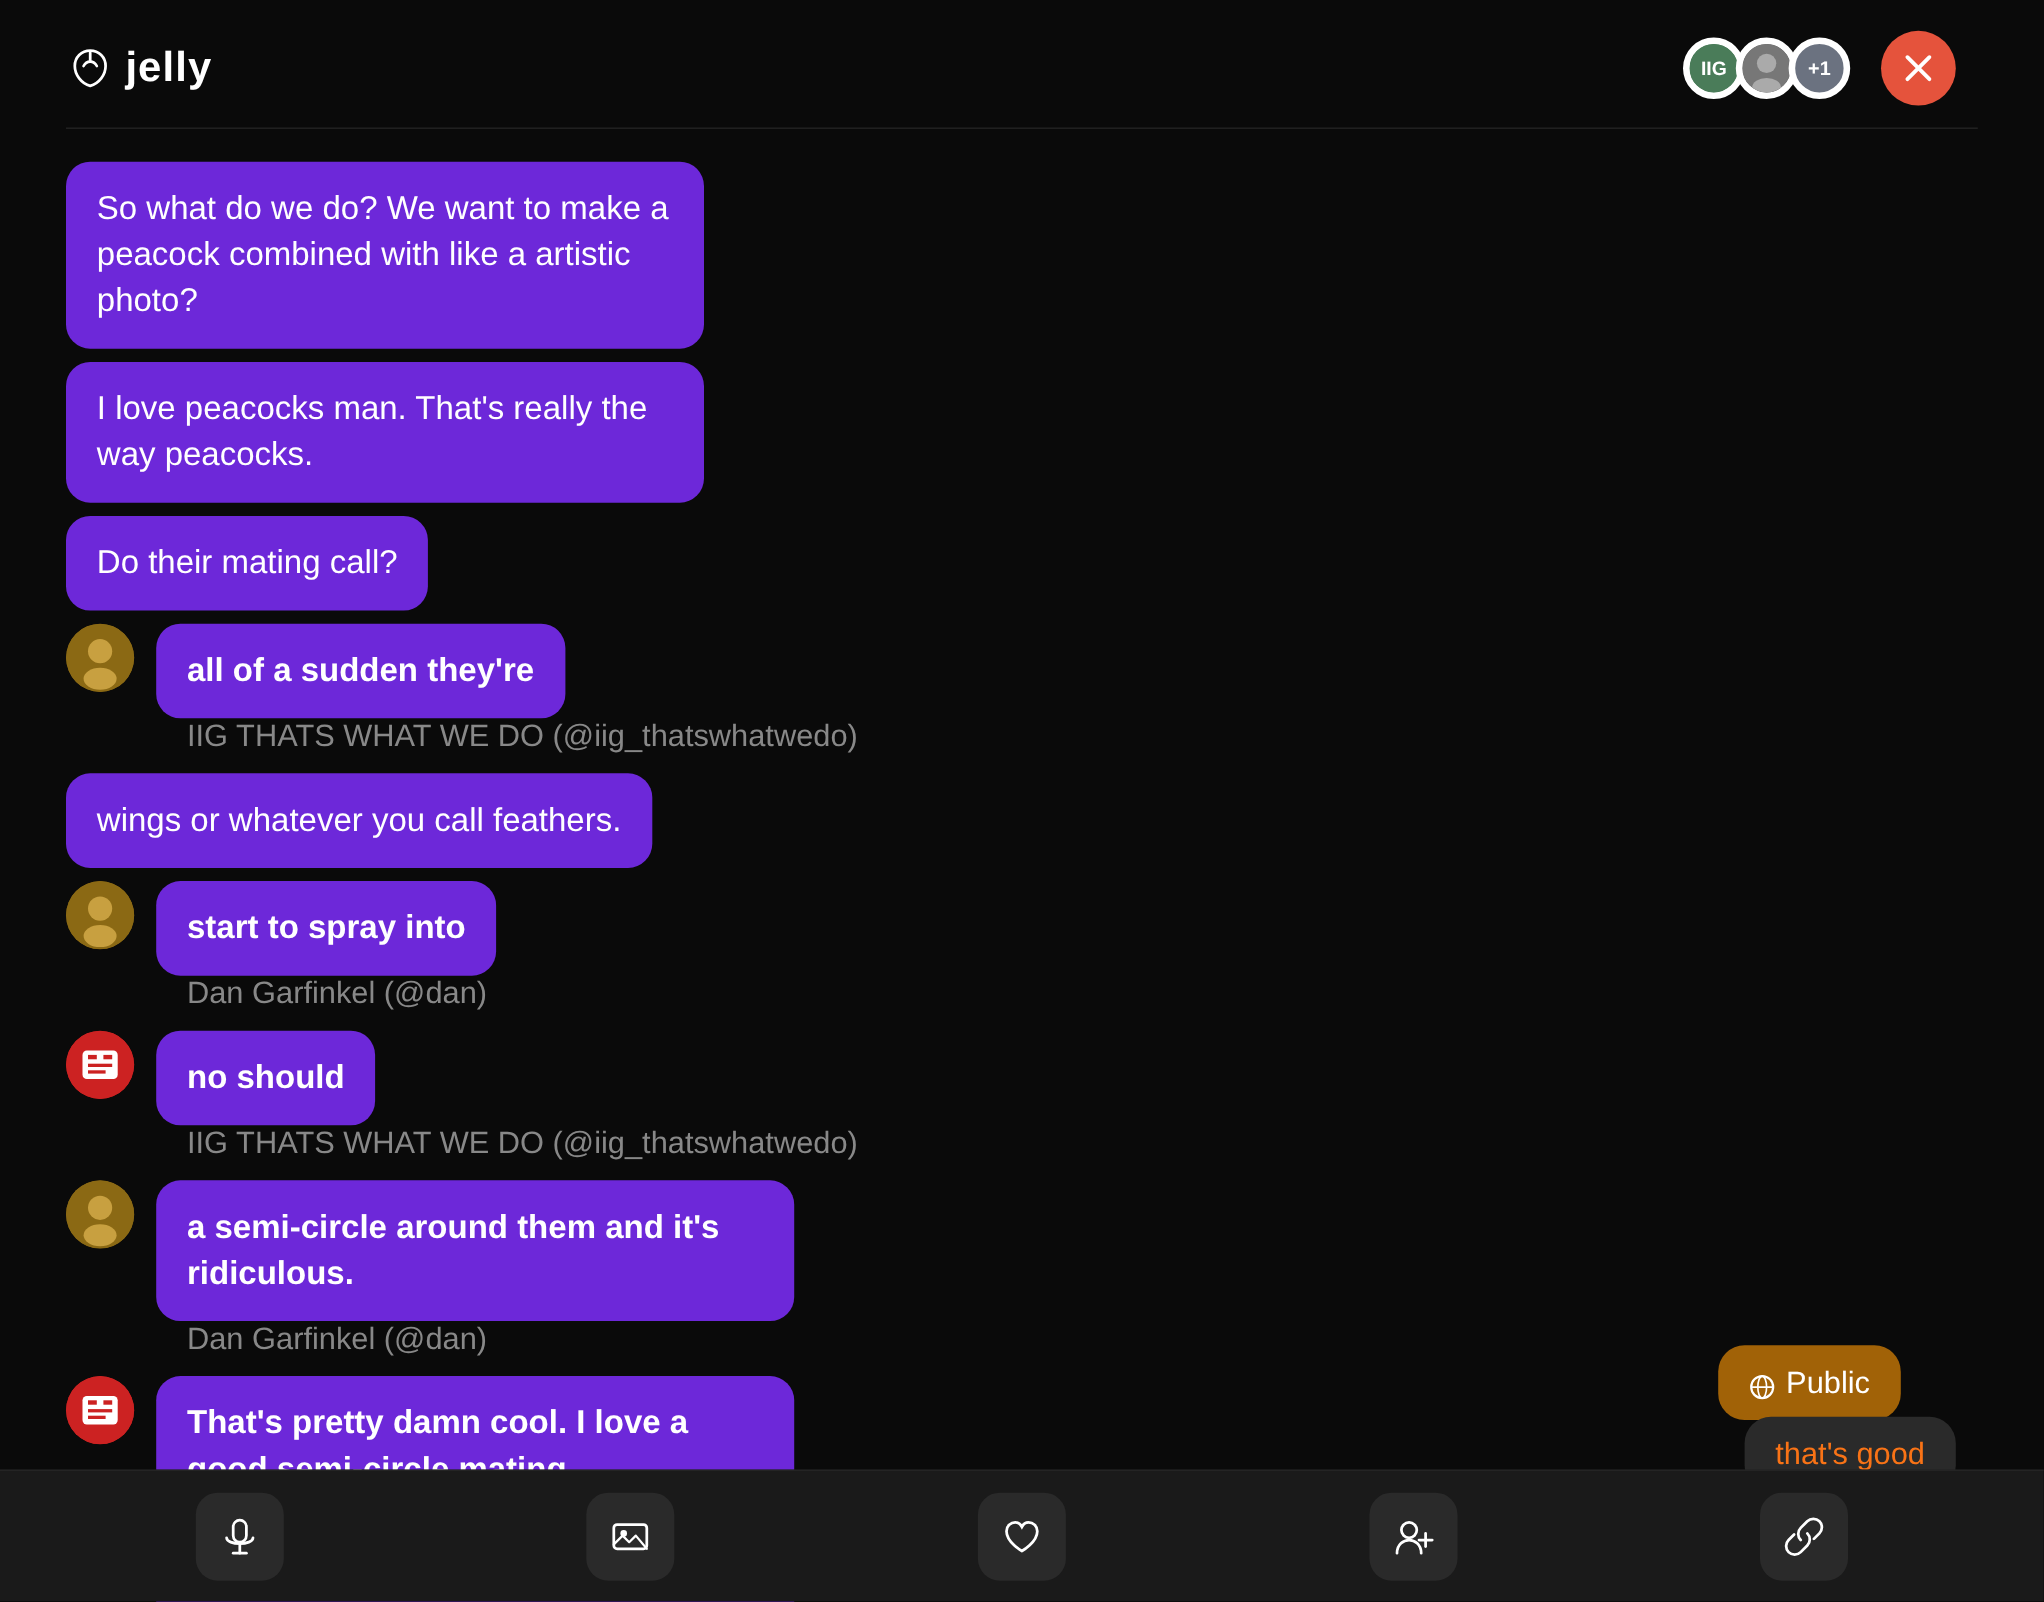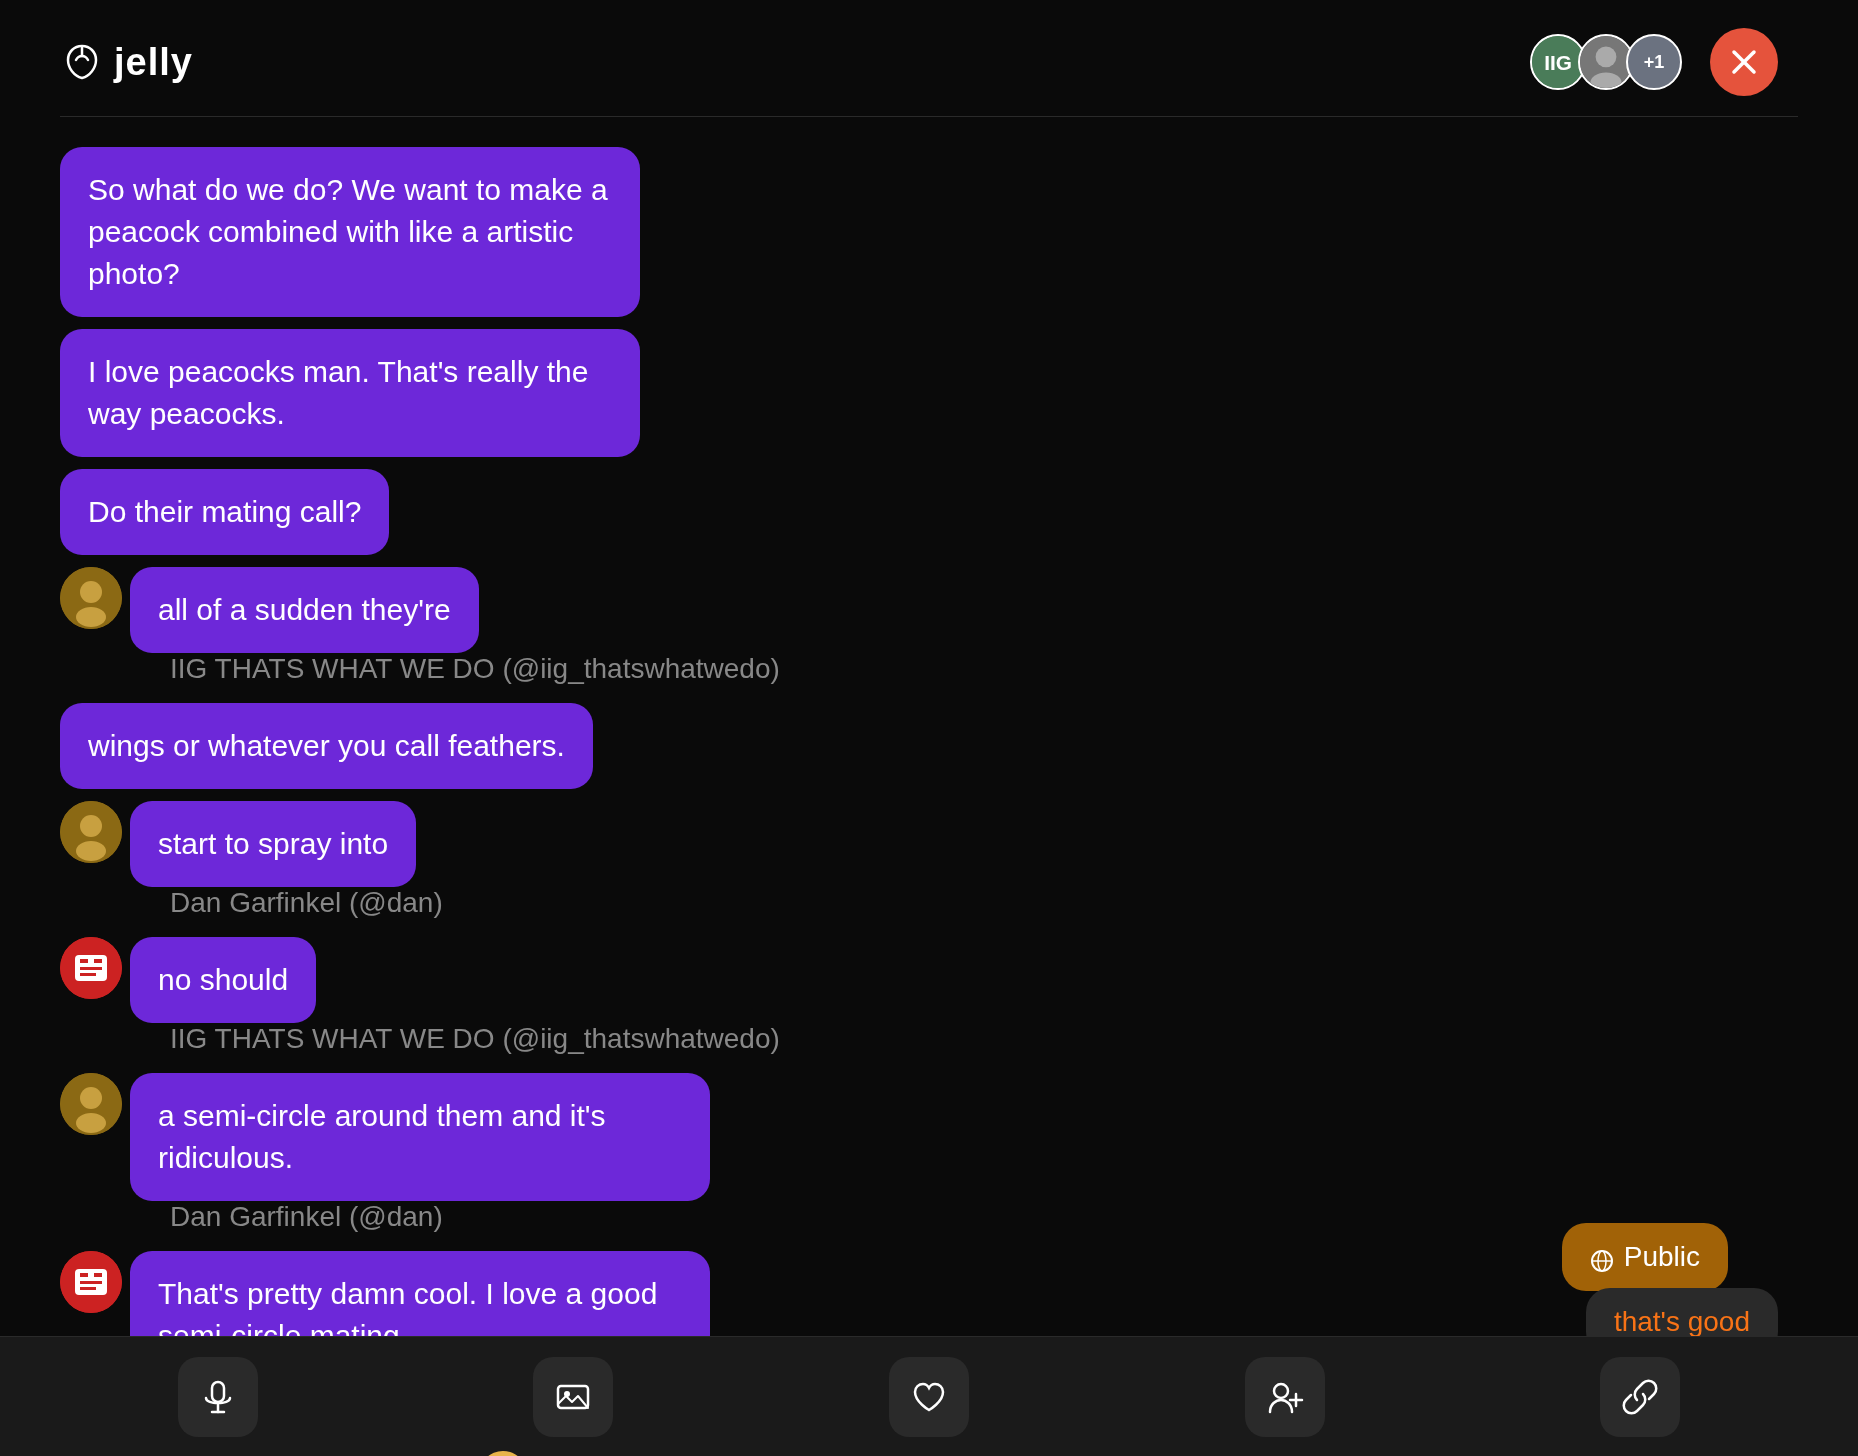--- a/index.html
+++ b/index.html
@@ -41,21 +41,21 @@
       gap: 12px;
     }
     .avatar-group {
       display: flex;
       align-items: center;
     }
     .avatar {
       width: 56px;
       height: 56px;
       border-radius: 50%;
-      border: 2px solid #ffffff;
+      border: 6px solid #ffffff;
       overflow: hidden;
       margin-left: -8px;
       background: #555;
       display: flex;
       align-items: center;
       justify-content: center;
       color: white;
       font-size: 14px;
       font-weight: 600;
     }
@@ -108,21 +108,22 @@
       padding: 22px 28px;
       font-size: 30px;
       line-height: 1.4;
       max-width: 580px;
       align-self: flex-start;
       margin-left: 0;
     }
     .bubble-row {
       display: flex;
       align-items: flex-start;
-      gap: 8px;
+      gap: 20px;
+      font-weight: bold;
     }
     .speaker-label {
       color: #888888;
       font-size: 28px;
       margin-left: 110px;
       margin-bottom: 6px;
     }
     .public-bubble {
       position: absolute;
       right: 130px;

